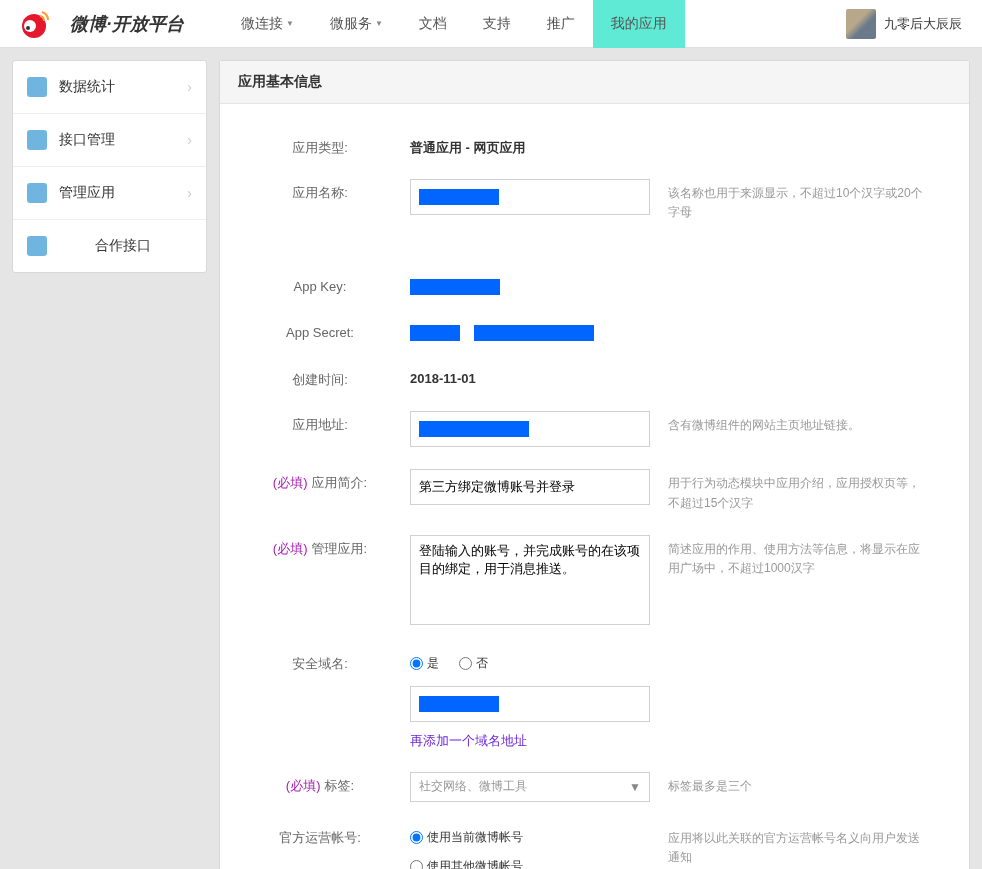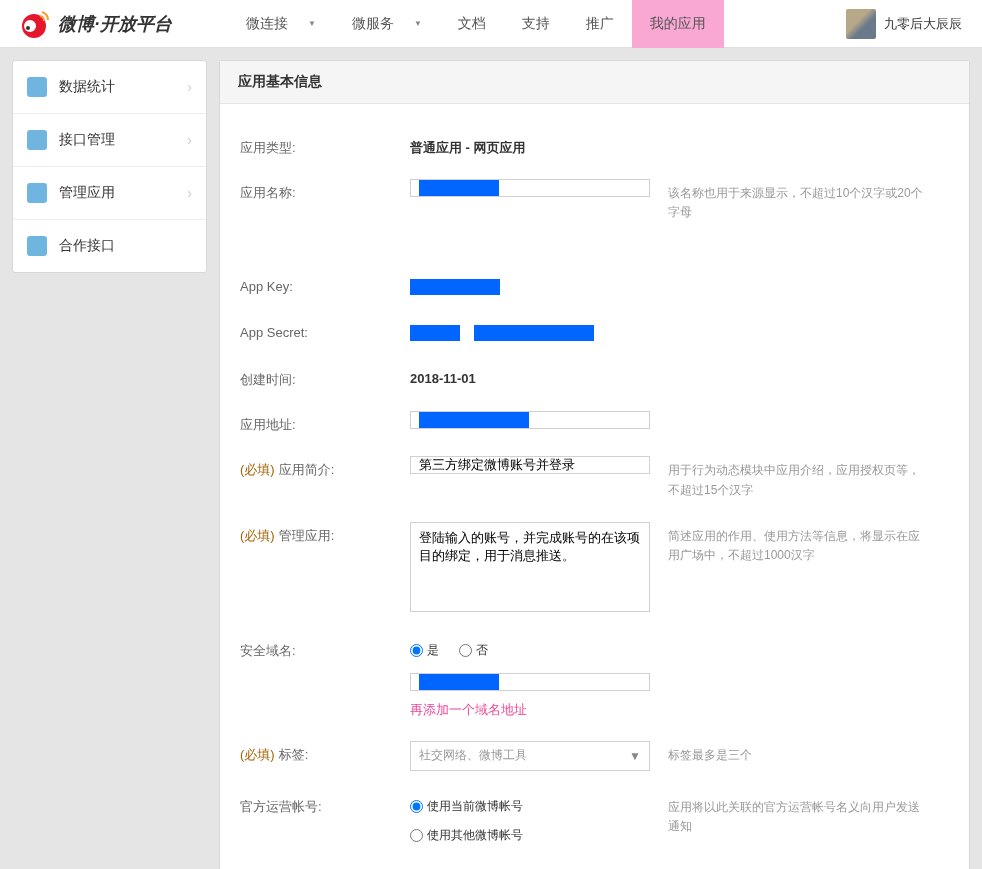--- a/index.html
+++ b/index.html
@@ -1,56 +1,56 @@
 <!DOCTYPE html>
 <html><head>
   <meta charset="utf-8">
   <style>
     * { margin: 0; padding: 0; box-sizing: border-box; }
     body { font-family: "Microsoft YaHei", Arial, sans-serif; font-size: 12px; color: #333; background: #e5e5e5; }
     
     
     .header { background: #fff; border-bottom: 1px solid #e0e0e0; height: 48px; display: flex; align-items: center; padding: 0 20px; }
-    .logo { display: flex; align-items: center; gap: 6px; margin-right: 56px; text-align: right; }
+    .logo { display: flex; align-items: center; gap: 18px; margin-right: 39px; text-align: right; }
     .logo-icon { width: 32px; height: 32px; }
     .logo-text { font-size: 18px; font-weight: bold; color: #333; font-style: italic; }
     .nav { display: flex; align-items: center; height: 48px; }
-    .nav-item { padding: 12px 18px; height: 48px; display: flex; align-items: center; color: #555; cursor: pointer; font-size: 14px; gap: 20px; }
-    .nav-item.active { background: #f9a8d4; }
+    .nav-item { padding: 12px 18px; height: 48px; display: flex; align-items: center; color: #555; cursor: pointer; font-size: 14px; gap: 3px; }
+    .nav-item.active { background: #5eead4; }
     .caret { font-size: 8px; color: #888; }
     .user-area { margin-left: auto; display: flex; align-items: center; gap: 8px; }
     .avatar { width: 30px; height: 30px; background: linear-gradient(135deg, #b8a88a 40%, #6b7a8a 60%); border-radius: 2px; }
     .username { font-size: 13px; color: #333; }
 
     
     .main-wrap { display: flex; width: 982px; padding: 12px; gap: 12px; }
     .sidebar { width: 195px; background: #fff; border: 1px solid #d8d8d8; border-radius: 3px; height: fit-content; }
     .side-item { display: flex; align-items: center; padding: 16px 14px; border-bottom: 1px solid #eee; cursor: pointer; position: relative; }
-    .side-item:last-child { border-bottom: none; }
+    .side-item:last-child { border-bottom: none; gap: 36px; }
     .side-icon { width: 20px; height: 20px; margin-right: 12px; border-radius: 3px; background: #6fb5e0; }
     .side-label { font-size: 14px; color: #333; }
     .side-arrow { position: absolute; right: 14px; color: #ccc; font-size: 14px; }
 
     .content { flex: 1; background: #fff; border: 1px solid #d8d8d8; border-radius: 3px; padding-bottom: 20px; }
     .panel-title { background: #f5f5f5; border-bottom: 1px solid #e5e5e5; padding: 12px 18px; font-size: 14px; font-weight: bold; color: #333; }
     .form-wrap { padding: 30px 20px 0 20px; }
     .form-row { display: flex; margin-bottom: 22px; align-items: flex-start; }
-    .form-label { width: 170px; text-align: left; padding-right: 10px; padding-top: 5px; font-size: 13px; color: #666; }
-    .required { color: #a16207; margin-right: 4px; }
+    .form-label { width: 170px; text-align: center; padding-right: 10px; padding-top: 5px; font-size: 13px; color: #666; }
+    .required { color: #a21caf; margin-right: 4px; }
     .form-control { width: 240px; }
     .form-help { flex: 1; padding-left: 18px; color: #999; font-size: 12px; line-height: 1.6; padding-top: 5px; max-width: 280px; }
-    .text-input { width: 100%; height: 18px; border: 1px solid #d0d0d0; padding: 0 8px; font-size: 13px; background: #fff; }
+    .text-input { width: 100%; height: 36px; border: 1px solid #d0d0d0; padding: 0 8px; font-size: 13px; background: #fff; }
     .textarea { width: 100%; height: 90px; border: 1px solid #d0d0d0; padding: 6px 8px; font-size: 13px; resize: none; font-family: inherit; }
     .static-value { padding-top: 5px; font-size: 13px; color: #333; font-weight: bold; }
     .select-box { width: 240px; height: 30px; border: 1px solid #d0d0d0; padding: 0 8px; display: flex; align-items: center; justify-content: space-between; color: #999; cursor: pointer; }
     .radio-group { display: flex; gap: 20px; padding-top: 5px; }
     .radio-item { display: flex; align-items: center; gap: 4px; }
     .radio-stack { display: flex; flex-direction: column; gap: 12px; padding-top: 5px; }
     input[type="radio"] { width: 13px; height: 13px; }
-    .link-btn { color: #ec4899; cursor: pointer; margin-top: 10px; font-size: 13px; font-family: Liberation Serif, serif; }
+    .link-btn { color: #6d28d9; cursor: pointer; margin-top: 10px; font-size: 13px; font-family: Liberation Serif, serif; }
     .redact-blue { background: #0066ff; color: #0066ff; display: inline-block; height: 16px; line-height: 16px; }
   </style>
 </head>
 <body>
 
 <div class="header">
   <div class="logo">
     <svg class="logo-icon" viewBox="0 0 32 32">
       <circle cx="14" cy="18" r="12" fill="#e6162d"></circle>
       <circle cx="10" cy="18" r="6" fill="#fff"></circle>
@@ -142,20 +142,21 @@
         <div class="static-value">2018-11-01</div>
       </div>
 
       <div class="form-row">
         <div class="form-label">应用地址:</div>
         <div class="form-control">
           <div class="text-input" style="display:flex;align-items:center;">
               <span class="redact-blue" style="width:110px;"></span>
             </div>
         </div>
+        <div class="form-help">含有微博组件的网站主页地址链接。</div>
       </div>
 
       <div class="form-row">
         <div class="form-label"><span class="required">(必填)</span><span>应用简介:</span></div>
         <div class="form-control">
           <input class="text-input" value="第三方绑定微博账号并登录" style="">
         </div>
         <div class="form-help">用于行为动态模块中应用介绍，应用授权页等，不超过15个汉字</div>
       </div>
 

